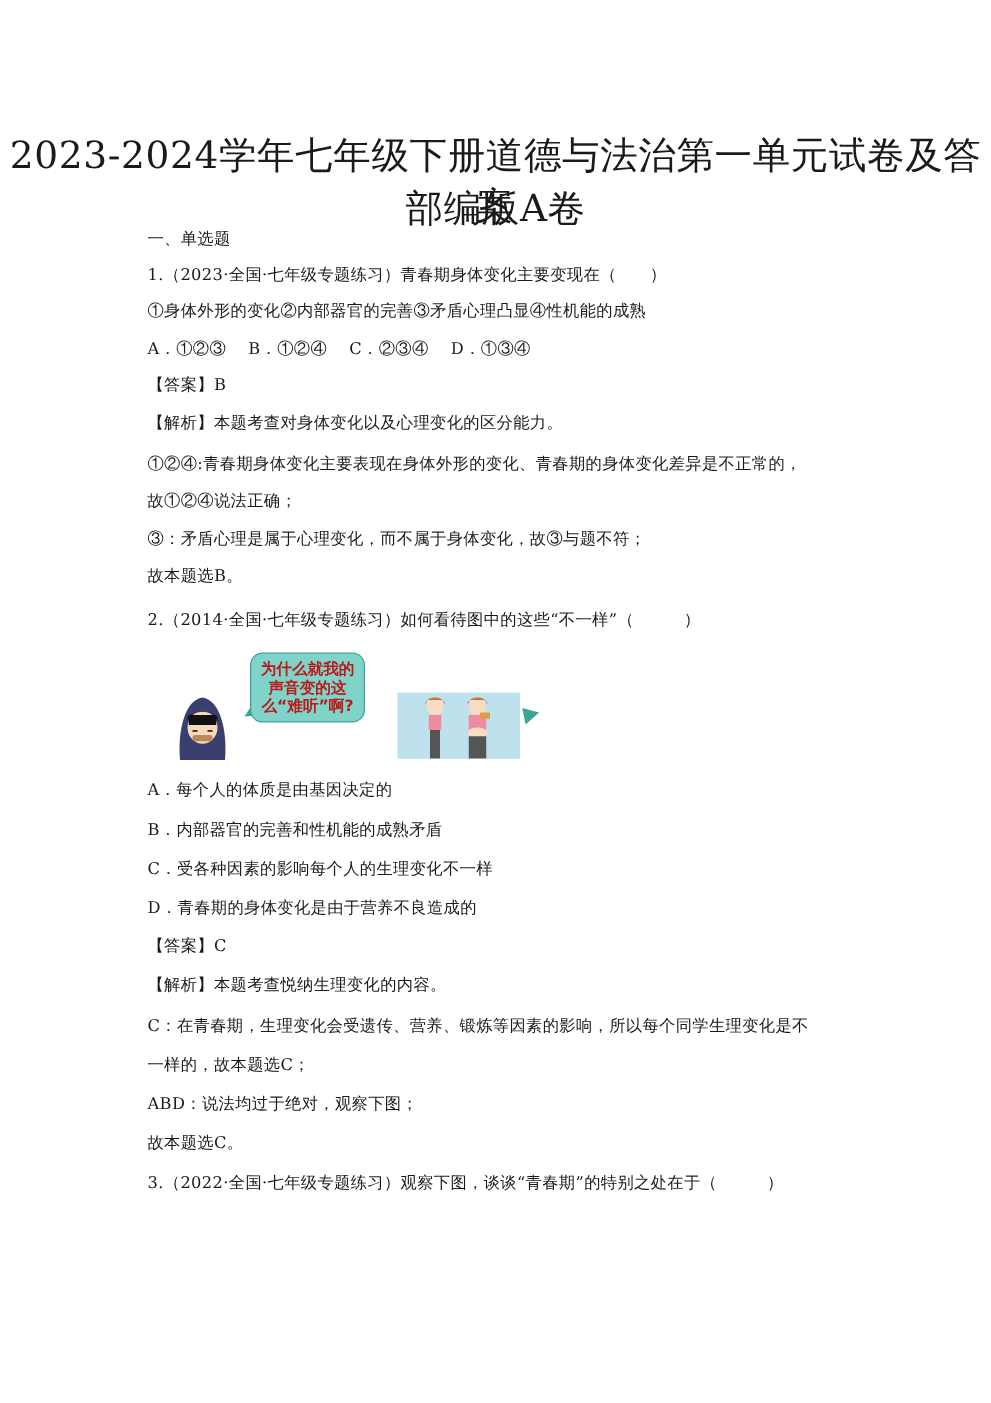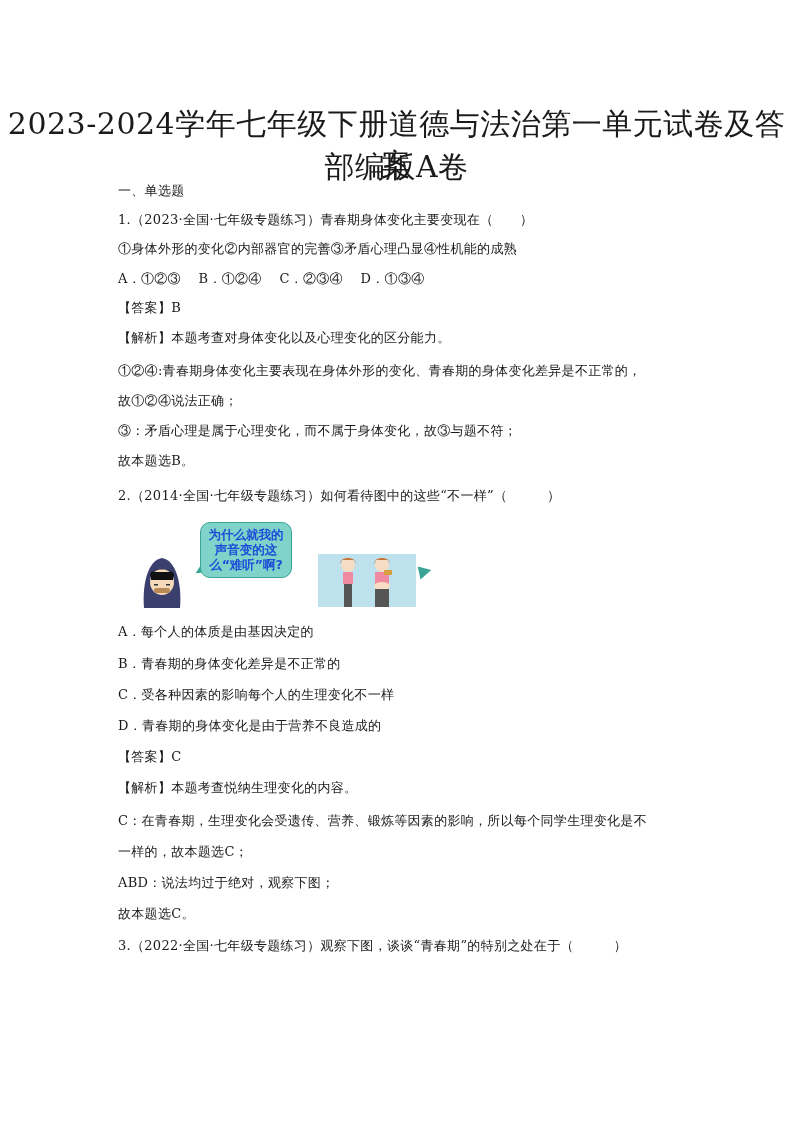--- a/index.html
+++ b/index.html
@@ -5,21 +5,21 @@
   html, body { margin: 0; padding: 0; background: #ffffff; }
   body { width: 793px; height: 1122px; position: relative; overflow: hidden;
          font-family: "DejaVu Serif", "Liberation Serif", serif; color: #1a1a1a; }
   .title { position: absolute; left: 0; width: 793px; text-align: center; font-size: 30px; letter-spacing: 0.5px; }
   .t1 { top: 104px; }
   .t2 { top: 147px; }
   .line { position: absolute; left: 118px; font-size: 13px; white-space: nowrap; letter-spacing: 0.3px; }
   .figure { position: absolute; left: 136px; top: 518px; width: 390px; height: 92px; }
   .bubble { position: absolute; background: #7fd3c8; border: 1.5px solid #3aa597; border-radius: 10px;
             font-family: "DejaVu Sans", "Liberation Sans", sans-serif; font-weight: bold; font-size: 12.5px;
-            color: #1d4ed8; text-align: center; line-height: 15px; padding: 4px 6px; }
+            color: #b91c1c; text-align: center; line-height: 15px; padding: 4px 6px; }
   .b1 { left: 64px; top: 4px; width: 78px; height: 46px; }
   .b2 { left: 284px; top: 4px; width: 78px; height: 48px; text-align: left; }
   .tail { position: absolute; width: 0; height: 0; }
   .tail1 { left: 58px; top: 42px; border-top: 10px solid transparent; border-right: 16px solid #3aa597; border-bottom: 6px solid transparent; transform: rotate(-25deg); }
   .tail2 { left: 280px; top: 50px; border-top: 12px solid #3aa597; border-left: 6px solid transparent; border-right: 8px solid transparent; transform: rotate(15deg); }
   .boy { position: absolute; left: 4px; top: 36px; width: 44px; height: 54px; }
   .girls { position: absolute; left: 182px; top: 36px; width: 98px; height: 53px; background: #bde2ee; overflow: hidden; }
 </style>
 </head>
 <body>
@@ -68,21 +68,21 @@
         <rect x="57" y="18" width="14" height="12" fill="#f08aa0"></rect>
         <ellipse cx="64" cy="32" rx="8" ry="4" fill="#f7dcc4"></ellipse>
         <rect x="57" y="35" width="14" height="18" fill="#555"></rect>
         <rect x="66" y="16" width="8" height="5" fill="#d8a040"></rect>
       </svg>
     </div>
     <div class="tail tail2"></div>
   </div>
 
   <div class="line" style="top:623px">A．每个人的体质是由基因决定的</div>
-  <div class="line" style="top:655px">B．青春期的身体变化差异是不正常的</div>
+  <div class="line" style="top:655px">B．内部器官的完善和性机能的成熟矛盾</div>
   <div class="line" style="top:686px">C．受各种因素的影响每个人的生理变化不一样</div>
   <div class="line" style="top:717px">D．青春期的身体变化是由于营养不良造成的</div>
   <div class="line" style="top:748px">【答案】C</div>
   <div class="line" style="top:779px">【解析】本题考查悦纳生理变化的内容。</div>
   <div class="line" style="top:812px">C：在青春期，生理变化会受遗传、营养、锻炼等因素的影响，所以每个同学生理变化是不</div>
   <div class="line" style="top:843px">一样的，故本题选C；</div>
   <div class="line" style="top:874px">ABD：说法均过于绝对，观察下图；</div>
   <div class="line" style="top:905px">故本题选C。</div>
 
   <div class="line" style="top:937px">3.（2022·全国·七年级专题练习）观察下图，谈谈“青春期”的特别之处在于（　　　）</div>

